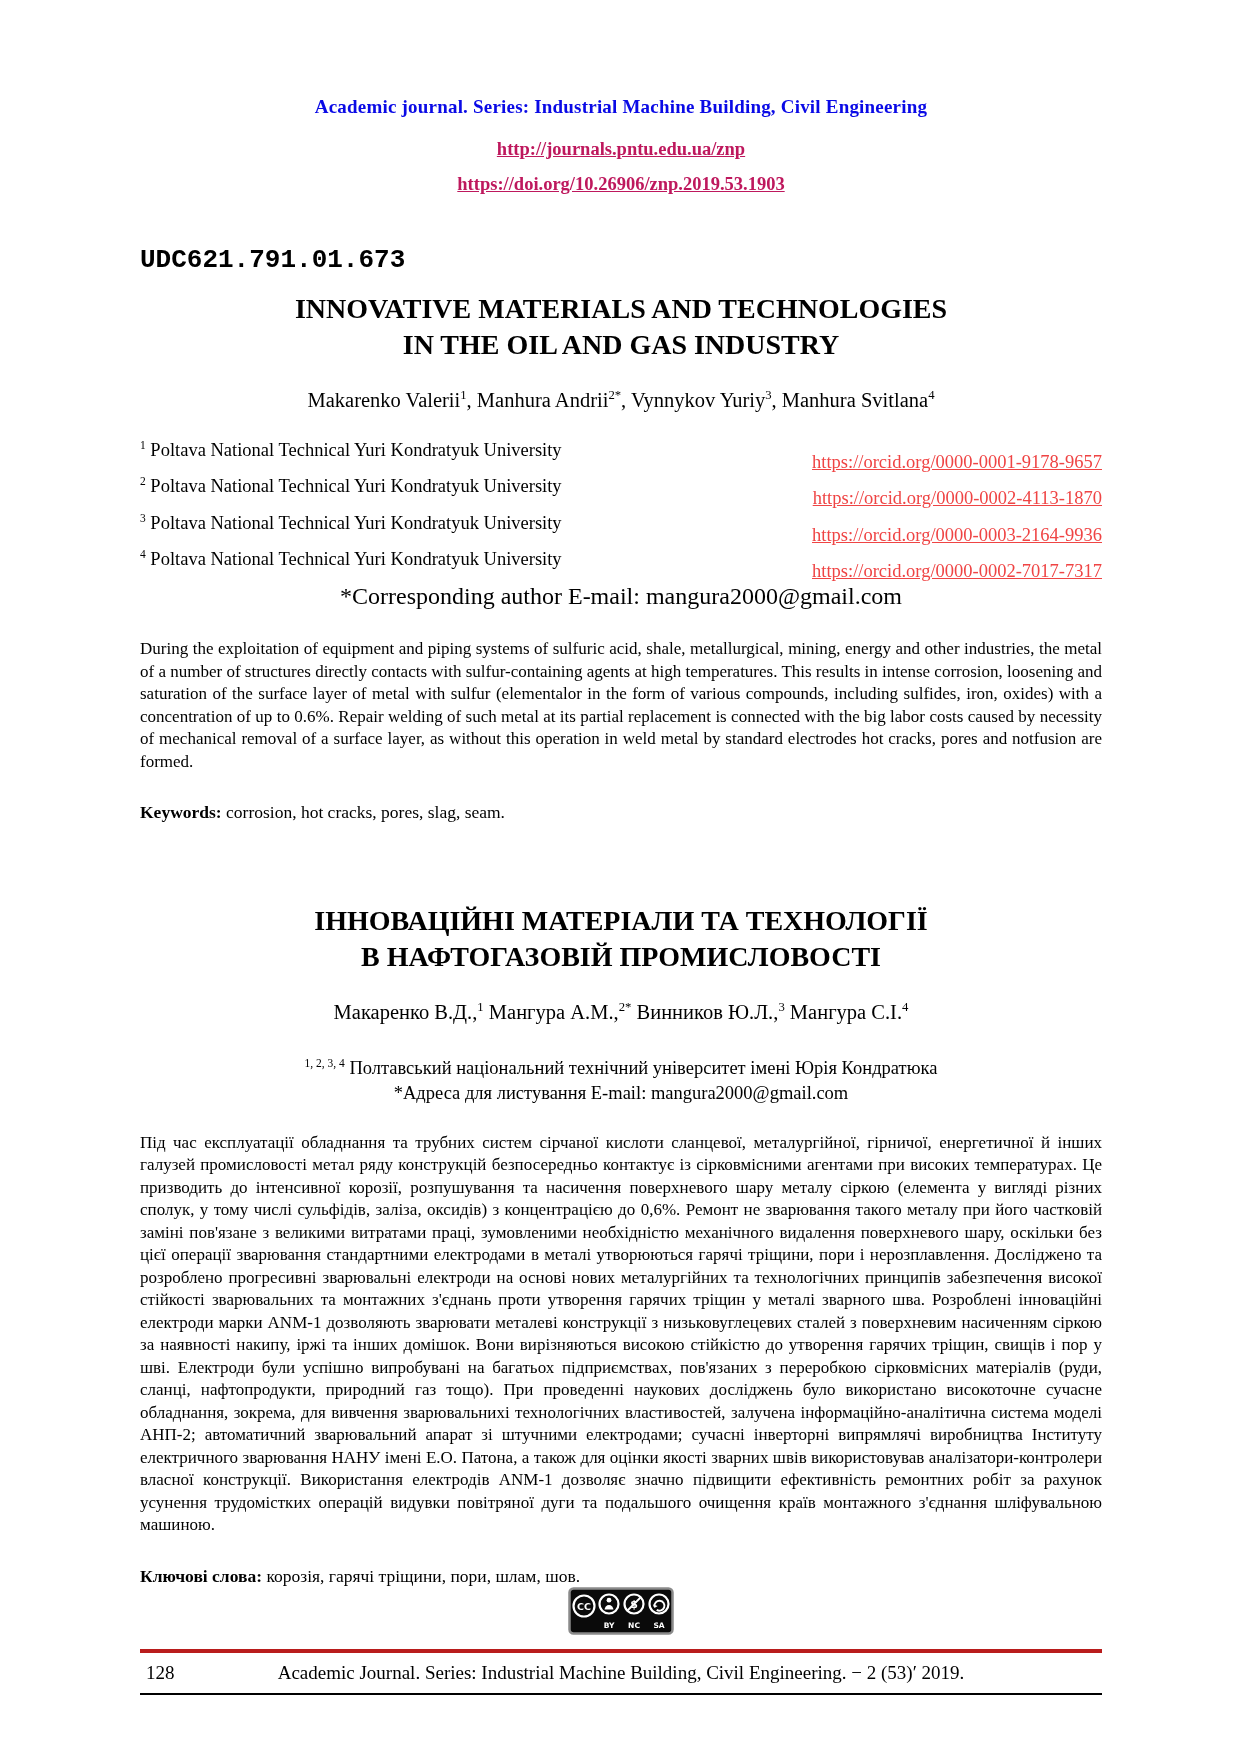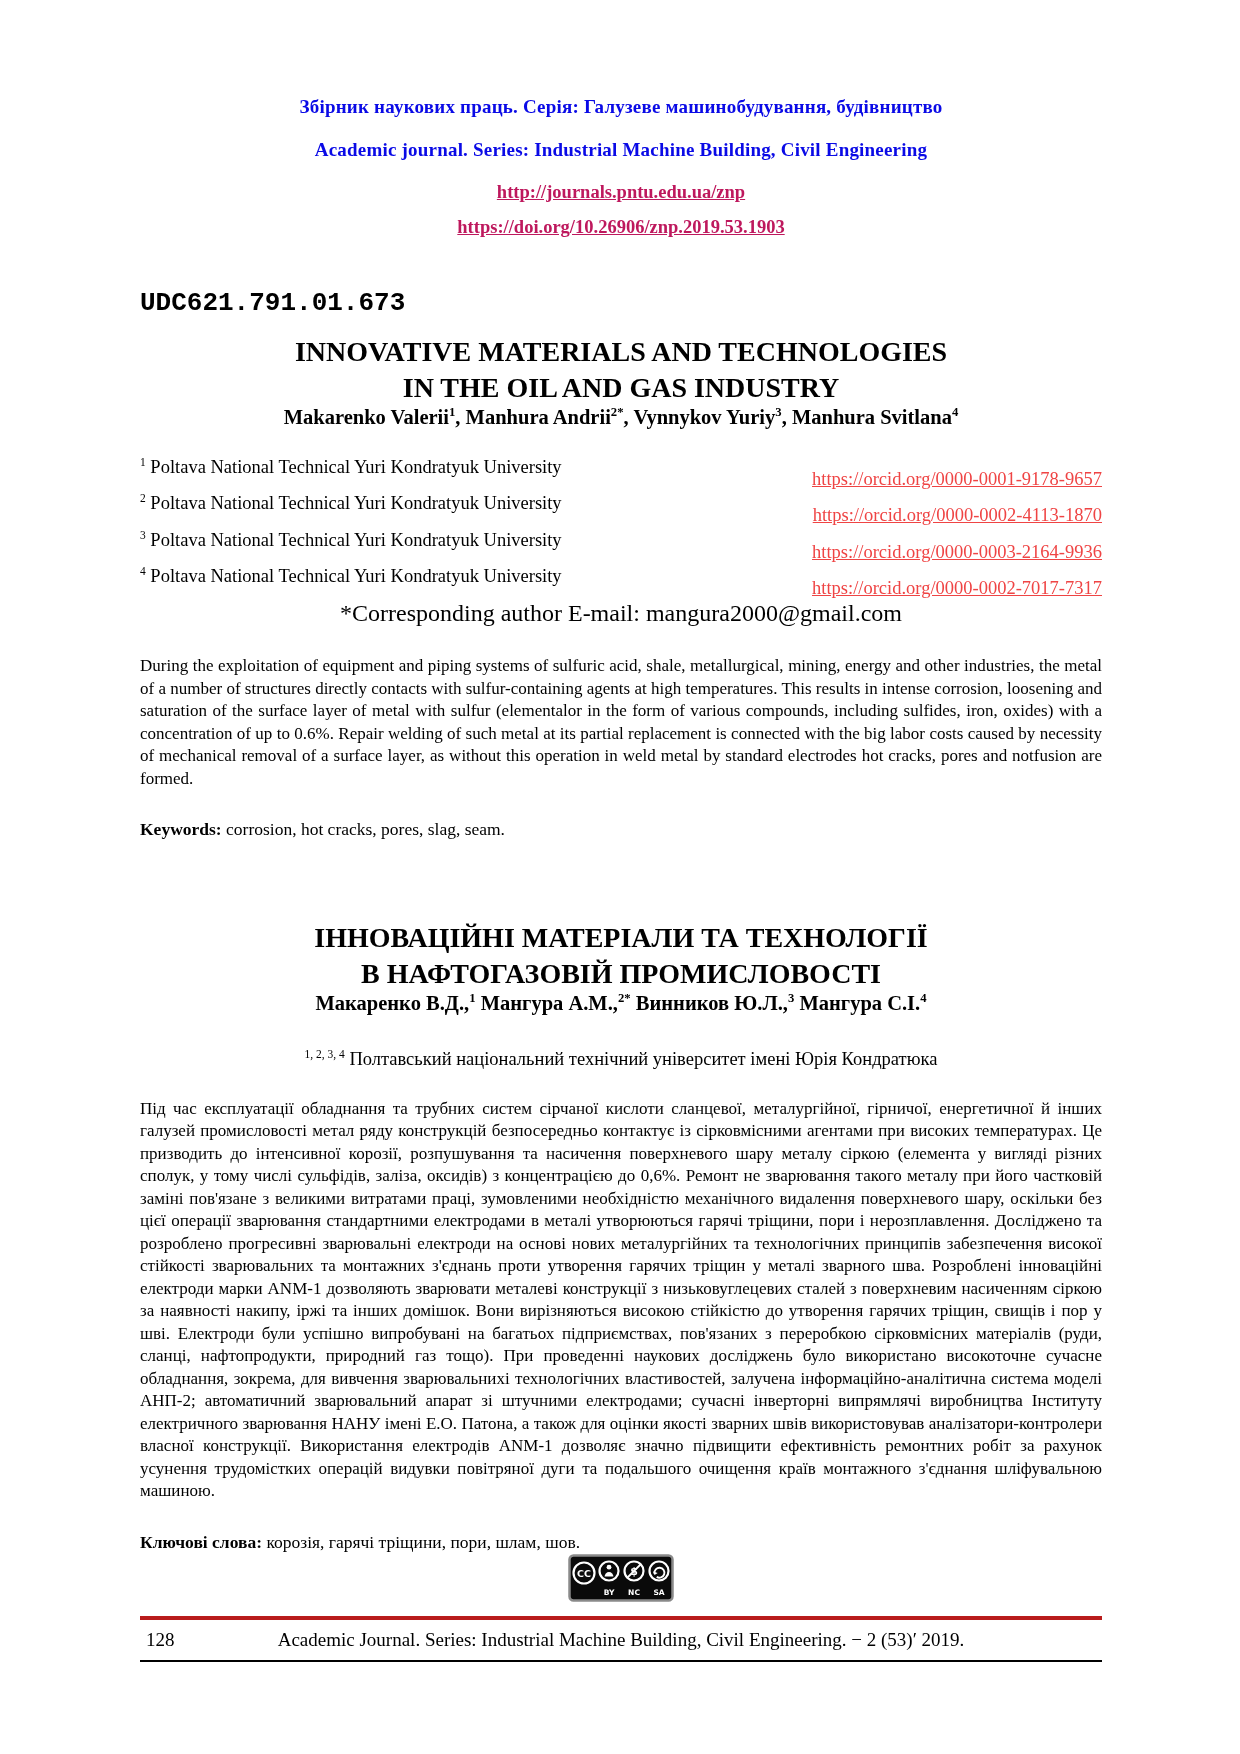--- a/index.html
+++ b/index.html
@@ -24,21 +24,21 @@
     font-size:18.5px; font-weight:bold; color:#be185d;
     text-decoration:underline; cursor:pointer;
   }
   .udc { font-size:26px; font-weight:bold; margin-top:36px;font-family:Liberation Mono, monospace; }
   .title-en, .title-uk {
     font-size:28px; font-weight:bold; text-align:center; line-height:1.28;
   }
   .title-en { margin-top:16px; }
   .title-uk { margin-top:80px; }
   .authors-line {
-    font-size:20.5px; font-weight:bold; text-align:center; 
+    font-size:20.5px; font-weight:normal; text-align:center; margin-top:26px;
   }
   sup { font-size:.62em; vertical-align:super; line-height:0; }
   .affils { margin-top:26px; font-size:18.5px; }
   .affil-row { display:flex; justify-content:space-between; gap:20px; line-height:24.5px; }
   .org { white-space:nowrap; }
   .orcid { color:#ef4444; text-decoration:underline; white-space:nowrap; cursor:pointer;margin-top:12px; }
   .corresponding { text-align:center; font-size:24px; line-height:24.5px; }
   .abstract {
     margin-top:30px; font-size:17px; line-height:22.5px; text-align:justify;
   }
@@ -54,21 +54,20 @@
     display:flex; align-items:center; justify-content:center;
     font-size:19px;
   }
   .page-num { position:absolute; left:6px; font-size:19px; }
 </style>
 </head>
 <body>
 
 <div class="page">
 
-  <div class="journal-line">Збірник наукових праць. Серія: Галузеве машинобудування, будівництво</div>
   <div class="journal-line">Academic journal. Series: Industrial Machine Building, Civil Engineering</div>
   <a class="journal-link">http://journals.pntu.edu.ua/znp</a>
   <a class="journal-link">https://doi.org/10.26906/znp.2019.53.1903</a>
 
   <div class="udc">UDC621.791.01.673</div>
 
   <div class="title-en">
     <span>INNOVATIVE MATERIALS AND TECHNOLOGIES</span><br>
     <span>IN THE OIL AND GAS INDUSTRY</span>
   </div>
@@ -107,20 +106,21 @@
     <span>ІННОВАЦІЙНІ МАТЕРІАЛИ ТА ТЕХНОЛОГІЇ</span><br>
     <span>В НАФТОГАЗОВІЙ ПРОМИСЛОВОСТІ</span>
   </div>
 
   <div class="authors-line">
     <span>Макаренко В.Д.,</span><sup>1</sup><span> </span><span>Мангура А.М.,</span><sup>2*</sup><span> </span><span>Винников Ю.Л.,</span><sup>3</sup><span> </span><span>Мангура С.І.</span><sup>4</sup>
   </div>
 
   <div class="uk-affil">
     <sup>1, 2, 3, 4</sup><span> Полтавський національний технічний університет імені Юрія Кондратюка</span><br>
+    <span>*Адреса для листування E-mail: mangura2000@gmail.com</span>
   </div>
 
   <div class="uk-abstract">Під час експлуатації обладнання та трубних систем сірчаної кислоти сланцевої, металургійної, гірничої, енергетичної й інших галузей промисловості метал ряду конструкцій безпосередньо контактує із сірковмісними агентами при високих температурах. Це призводить до інтенсивної корозії, розпушування та насичення поверхневого шару металу сіркою (елемента у вигляді різних сполук, у тому числі сульфідів, заліза, оксидів) з концентрацією до 0,6%. Ремонт не зварювання такого металу при його частковій заміні пов'язане з великими витратами праці, зумовленими необхідністю механічного видалення поверхневого шару, оскільки без цієї операції зварювання стандартними електродами в металі утворюються гарячі тріщини, пори і нерозплавлення. Досліджено та розроблено прогресивні зварювальні електроди на основі нових металургійних та технологічних принципів забезпечення високої стійкості зварювальних та монтажних з'єднань проти утворення гарячих тріщин у металі зварного шва. Розроблені інноваційні електроди марки ANM-1 дозволяють зварювати металеві конструкції з низьковуглецевих сталей з поверхневим насиченням сіркою за наявності накипу, іржі та інших домішок. Вони вирізняються високою стійкістю до утворення гарячих тріщин, свищів і пор у шві. Електроди були успішно випробувані на багатьох підприємствах, пов'язаних з переробкою сірковмісних матеріалів (руди, сланці, нафтопродукти, природний газ тощо). При проведенні наукових досліджень було використано високоточне сучасне обладнання, зокрема, для вивчення зварювальнихі технологічних властивостей, залучена інформаційно-аналітична система моделі АНП-2; автоматичний зварювальний апарат зі штучними електродами; сучасні інверторні випрямлячі виробництва Інституту електричного зварювання НАНУ імені Е.О. Патона, а також для оцінки якості зварних швів використовував аналізатори-контролери власної конструкції. Використання електродів ANM-1 дозволяє значно підвищити ефективність ремонтних робіт за рахунок усунення трудомістких операцій видувки повітряної дуги та подальшого очищення країв монтажного з'єднання шліфувальною машиною.</div>
 
   <div class="keywords">
     <span class="kw-label">Ключові слова:</span><span> корозія, гарячі тріщини, пори, шлам, шов.</span>
   </div>
 
   <div class="bottom">
     <svg class="cc-badge" width="106" height="48" viewBox="0 0 106 48" xmlns="http://www.w3.org/2000/svg">

